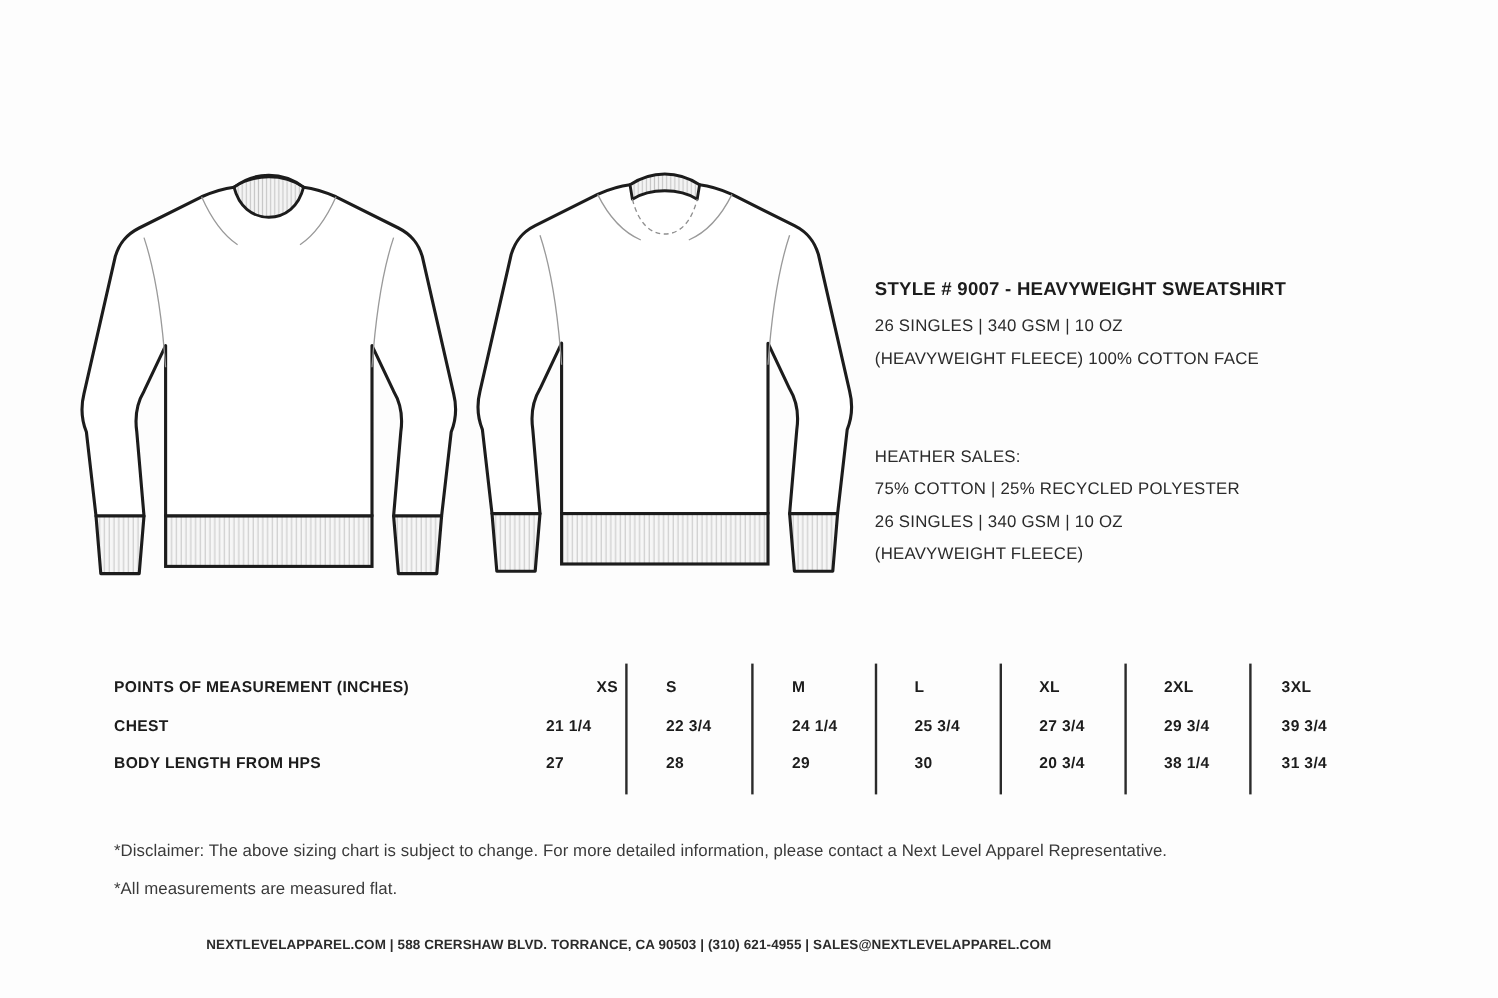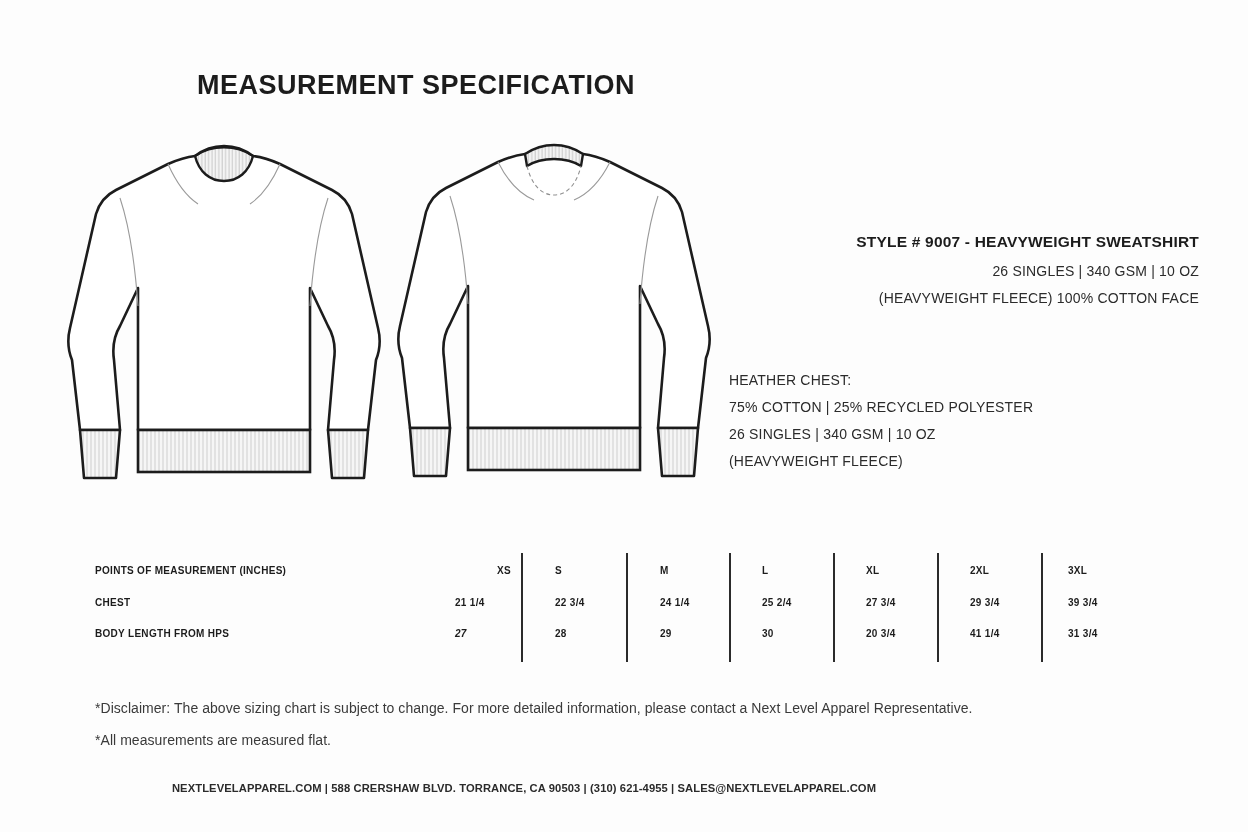--- a/index.html
+++ b/index.html
@@ -38,21 +38,20 @@
   }
   #flat-front { left: 58px; }
   #flat-back  { left: 388px; }
 
   
   #spec-block {
     position: absolute;
     left: 729px;
     top: 233px;
     width: 470px;
-    text-align: right;
   }
   #spec-style {
     font-size: 15.5px;
     font-weight: 700;
     letter-spacing: 0.2px;
     color: #1c1c1c;
     white-space: nowrap;
     margin-bottom: 12px;
   }
   .spec-line {
@@ -73,21 +72,21 @@
   
   #table {
     position: absolute;
     left: 0;
     top: 553px;
     width: 1248px;
     height: 112px;
   }
   .tcell {
     position: absolute;
-    font-size: 10px;
+    font-size: 13px;
     font-weight: 700;
     color: #1c1c1c;
     white-space: nowrap;
     letter-spacing: 0.3px;
   }
   .tcell.rowlabel { left: 95px; }
   .vdiv {
     position: absolute;
     top: 0;
     width: 2px;
@@ -120,21 +119,20 @@
     letter-spacing: 0.1px;
     color: #2b2b2b;
     white-space: nowrap;
   }
 </style>
 </head>
 <body>
 
 <div id="page">
 
-  <div id="doc-title">MEASUREMENT SPECIFICATION</div>
 
   <svg class="flat" id="flat-front" width="332" height="348" viewBox="0 0 332 348">
     <defs>
       <pattern id="ribF" width="4" height="6" patternUnits="userSpaceOnUse">
         <rect width="4" height="6" fill="#f6f6f6"></rect>
         <line x1="1" y1="0" x2="1" y2="6" stroke="#c9c9c9" stroke-width="0.9"></line>
       </pattern>
       <pattern id="ribC" width="3.4" height="6" patternUnits="userSpaceOnUse">
         <rect width="3.4" height="6" fill="#f4f4f4"></rect>
         <line x1="1" y1="0" x2="1" y2="6" stroke="#c4c4c4" stroke-width="0.9"></line>
@@ -232,50 +230,50 @@
     <path d="M270 290 L310 290 L306 338 L274 338 Z" fill="url(#ribB)" stroke="#1c1c1c" stroke-width="2.6" stroke-linejoin="round"></path>
   </svg>
 
   <div id="spec-block">
     <div id="spec-style">STYLE # 9007 - HEAVYWEIGHT SWEATSHIRT</div>
     <div class="spec-line">26 SINGLES | 340 GSM | 10 OZ</div>
     <div class="spec-line">(HEAVYWEIGHT FLEECE)  100% COTTON FACE</div>
   </div>
 
   <div id="spec-block-2">
-    <div class="spec-line">HEATHER CHEST:</div>
+    <div class="spec-line">HEATHER SALES:</div>
     <div class="spec-line">75% COTTON | 25% RECYCLED POLYESTER</div>
     <div class="spec-line">26 SINGLES | 340 GSM | 10 OZ</div>
     <div class="spec-line">(HEAVYWEIGHT FLEECE)</div>
   </div>
 
   <div id="table">
     <div class="tcell rowlabel" style="top:12px">POINTS OF MEASUREMENT (INCHES)</div>
     <div class="tcell rowlabel" style="top:44px">CHEST</div>
     <div class="tcell rowlabel" style="top:75px">BODY LENGTH FROM HPS</div>
 
     <div id="size-columns">
         <div class="tcell" style="left: 455px; top: 12px; margin-left: 42px;">XS</div>
         <div class="tcell" style="left: 455px; top: 44px;">21 1/4</div>
-        <div class="tcell" style="left: 455px; top: 75px; font-style: italic;">27</div>
+        <div class="tcell" style="left: 455px; top: 75px;">27</div>
         <div class="tcell" style="left: 555px; top: 12px;">S</div>
         <div class="tcell" style="left: 555px; top: 44px;">22 3/4</div>
         <div class="tcell" style="left: 555px; top: 75px;">28</div>
         <div class="tcell" style="left: 660px; top: 12px;">M</div>
         <div class="tcell" style="left: 660px; top: 44px;">24 1/4</div>
         <div class="tcell" style="left: 660px; top: 75px;">29</div>
         <div class="tcell" style="left: 762px; top: 12px;">L</div>
-        <div class="tcell" style="left: 762px; top: 44px;">25 2/4</div>
+        <div class="tcell" style="left: 762px; top: 44px;">25 3/4</div>
         <div class="tcell" style="left: 762px; top: 75px;">30</div>
         <div class="tcell" style="left: 866px; top: 12px;">XL</div>
         <div class="tcell" style="left: 866px; top: 44px;">27 3/4</div>
         <div class="tcell" style="left: 866px; top: 75px;">20 3/4</div>
         <div class="tcell" style="left: 970px; top: 12px;">2XL</div>
         <div class="tcell" style="left: 970px; top: 44px;">29 3/4</div>
-        <div class="tcell" style="left: 970px; top: 75px;">41 1/4</div>
+        <div class="tcell" style="left: 970px; top: 75px;">38 1/4</div>
         <div class="tcell" style="left: 1068px; top: 12px;">3XL</div>
         <div class="tcell" style="left: 1068px; top: 44px;">39 3/4</div>
         <div class="tcell" style="left: 1068px; top: 75px;">31 3/4</div>
       </div>
 
     <div id="dividers">
         <div class="vdiv" style="left: 521px;"></div>
         <div class="vdiv" style="left: 626px;"></div>
         <div class="vdiv" style="left: 729px;"></div>
         <div class="vdiv" style="left: 833px;"></div>

